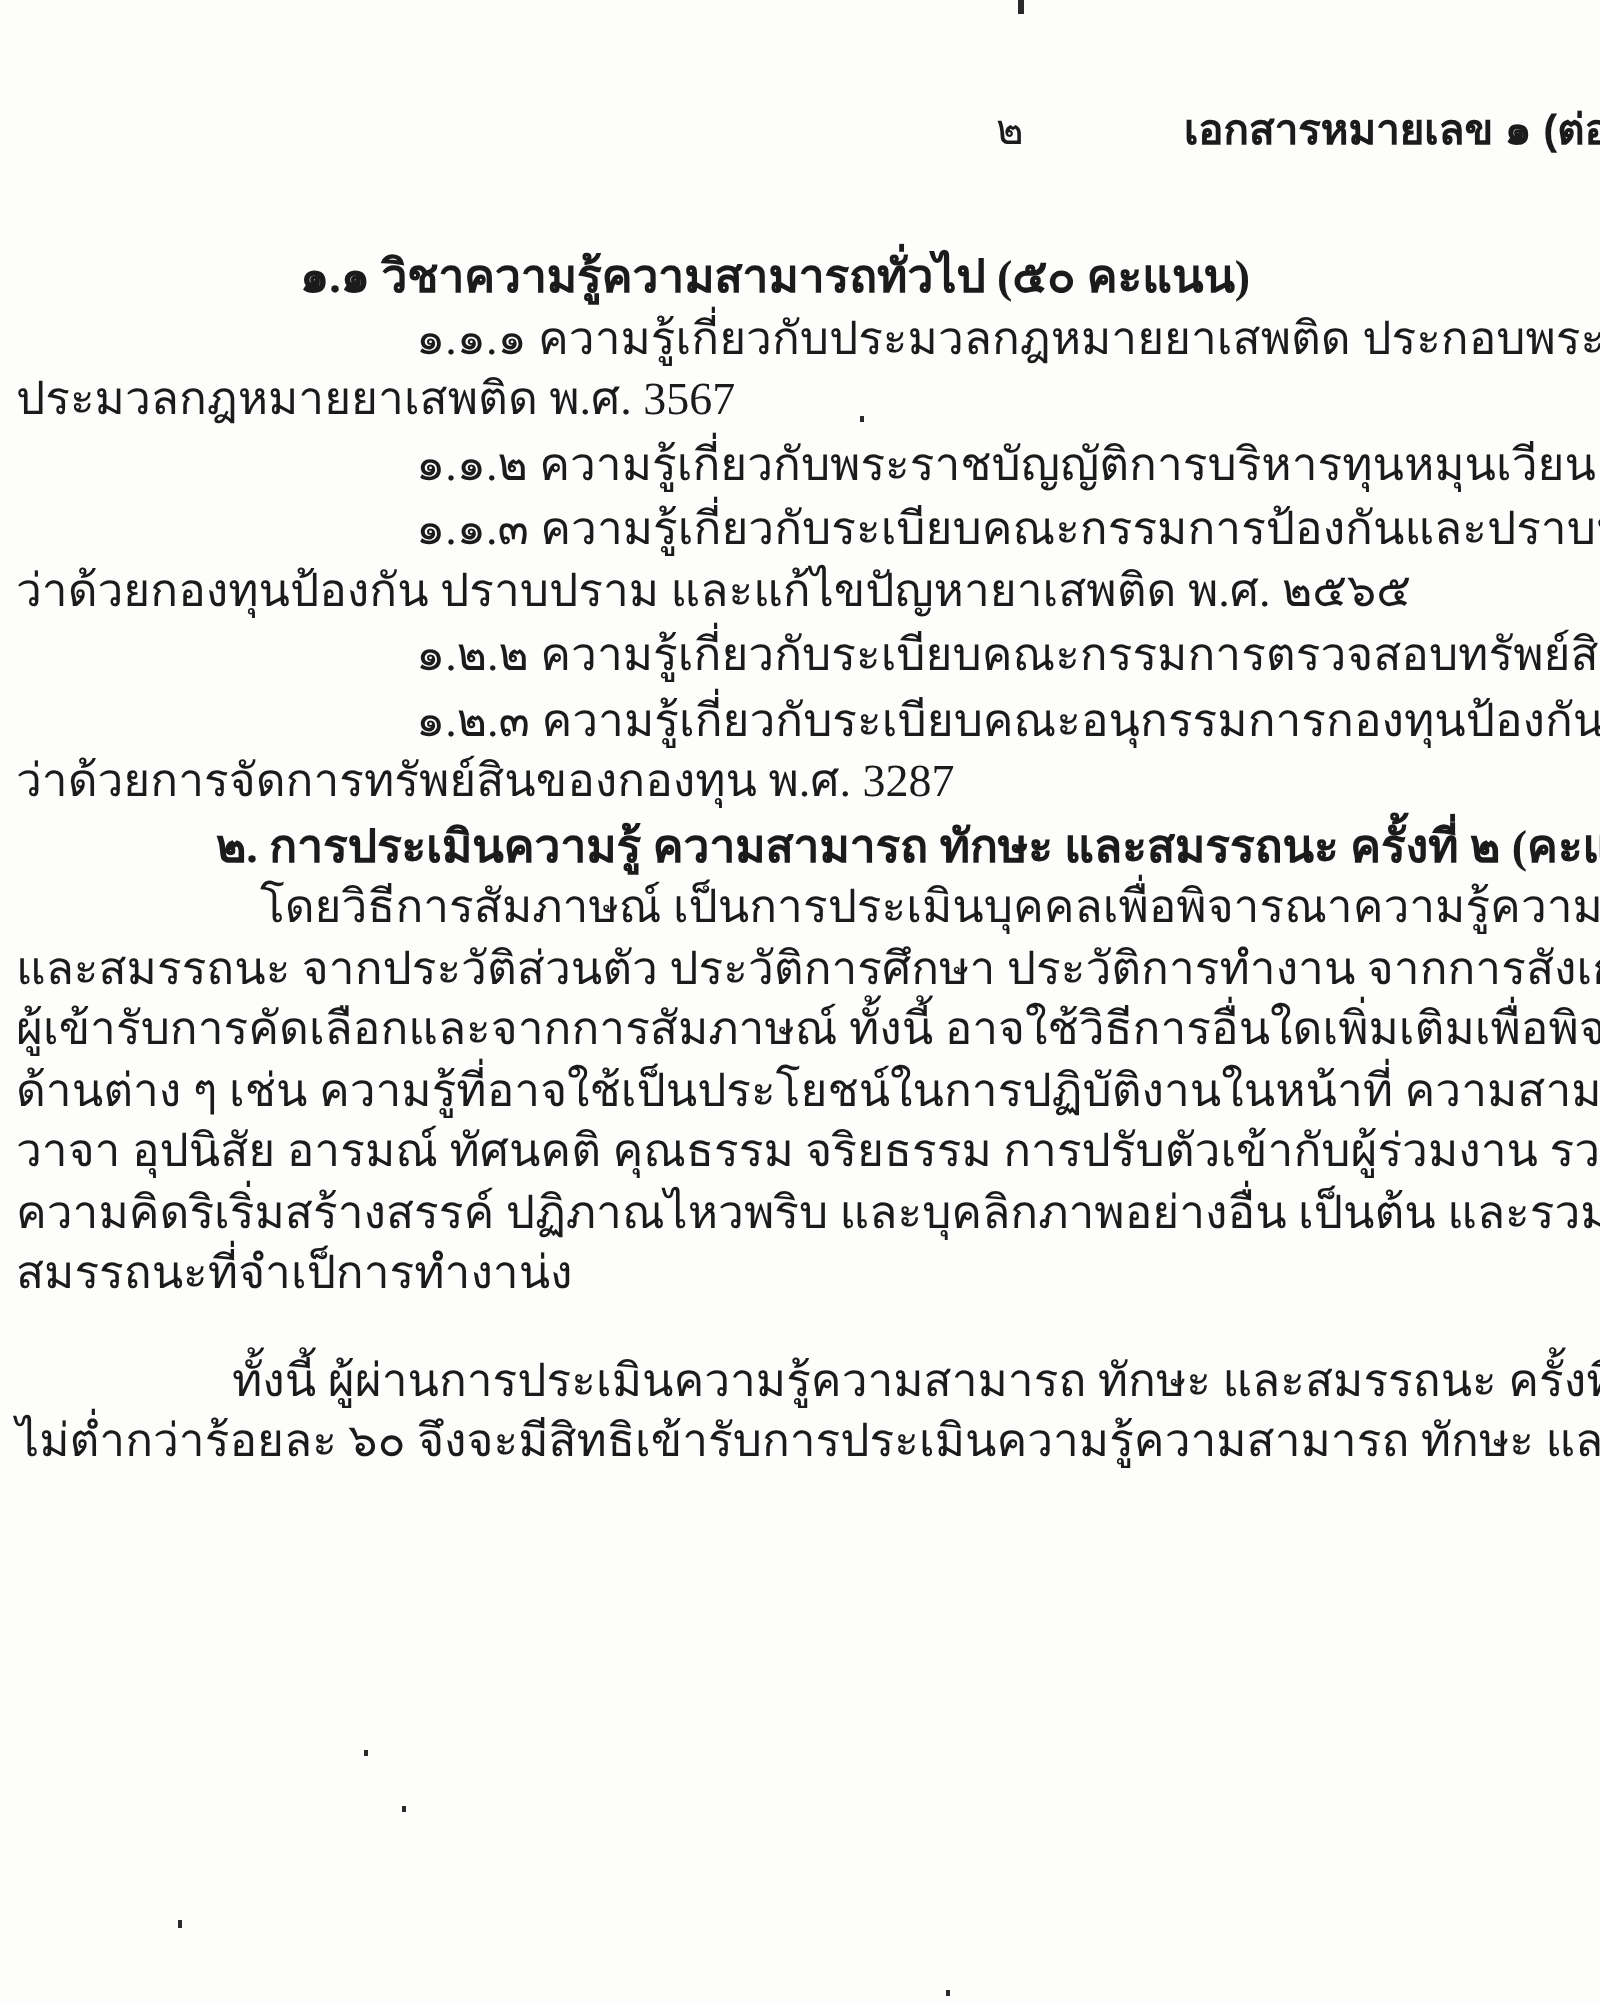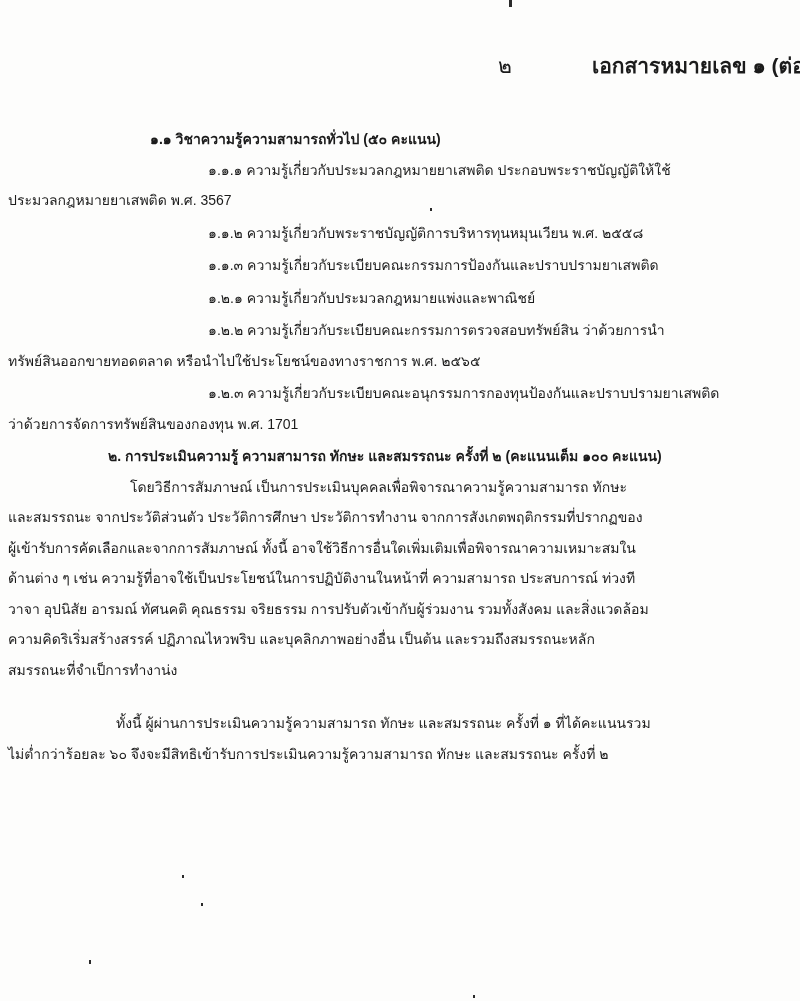--- a/index.html
+++ b/index.html
@@ -35,24 +35,25 @@
     white-space: nowrap;
   }
   
   .doc-body {
     position: absolute;
     top: 124px;
     left: 8px;
     width: 786px;
   }
   .line {
-    font-size: 14px;
+    font-size: 23px;
     line-height: 30.5px;
     height: 30.5px;
     white-space: nowrap;
+    font-family: Liberation Serif, serif;
   }
   .bold { font-weight: bold; }
   .ind-none  { padding-left: 0; }
   .ind-l1    { padding-left: 142px; }  
   .ind-l2    { padding-left: 200px; }  
   .ind-sec   { padding-left: 100px; }  
   .ind-para  { padding-left: 122px; }  
   .ind-para2 { padding-left: 108px; }  
   .gap-sm  { margin-top: 2px; }
   .gap-lg  { margin-top: 23px; }       
@@ -82,25 +83,24 @@
 
   <div class="page-number">๒</div>
   <div class="doc-ref">เอกสารหมายเลข ๑ (ต่อ)</div>
 
   <div class="doc-body">
     <div class="line ind-l1 bold">๑.๑ วิชาความรู้ความสามารถทั่วไป (๕๐ คะแนน)</div>
     <div class="line ind-l2">๑.๑.๑ ความรู้เกี่ยวกับประมวลกฎหมายยาเสพติด ประกอบพระราชบัญญัติให้ใช้</div>
     <div class="line ind-none">ประมวลกฎหมายยาเสพติด พ.ศ. 3567</div>
     <div class="line ind-l2 gap-sm">๑.๑.๒ ความรู้เกี่ยวกับพระราชบัญญัติการบริหารทุนหมุนเวียน พ.ศ. ๒๕๕๘</div>
     <div class="line ind-l2 gap-sm">๑.๑.๓ ความรู้เกี่ยวกับระเบียบคณะกรรมการป้องกันและปราบปรามยาเสพติด</div>
-    <div class="line ind-l2 gap-sm">๑.๒.๑ ความรู้เกี่ยวกับประมวลกฎหมายแพ่งและพาณิชย์</div>
+    <div class="line ind-none">ว่าด้วยกองทุนป้องกัน ปราบปราม และแก้ไขปัญหายาเสพติด พ.ศ. ๒๕๖๕</div>
     <div class="line ind-l2 gap-sm">๑.๒.๒ ความรู้เกี่ยวกับระเบียบคณะกรรมการตรวจสอบทรัพย์สิน ว่าด้วยการนำ</div>
-    <div class="line ind-none">ทรัพย์สินออกขายทอดตลาด หรือนำไปใช้ประโยชน์ของทางราชการ พ.ศ. ๒๕๖๕</div>
     <div class="line ind-l2 gap-sm">๑.๒.๓ ความรู้เกี่ยวกับระเบียบคณะอนุกรรมการกองทุนป้องกันและปราบปรามยาเสพติด</div>
-    <div class="line ind-none">ว่าด้วยการจัดการทรัพย์สินของกองทุน พ.ศ. 1701</div>
+    <div class="line ind-none">ว่าด้วยการจัดการทรัพย์สินของกองทุน พ.ศ. 3287</div>
     <div class="line ind-sec bold gap-sm">๒. การประเมินความรู้ ความสามารถ ทักษะ และสมรรถนะ ครั้งที่ ๒ (คะแนนเต็ม ๑๐๐ คะแนน)</div>
     <div class="line ind-para">โดยวิธีการสัมภาษณ์ เป็นการประเมินบุคคลเพื่อพิจารณาความรู้ความสามารถ ทักษะ</div>
     <div class="line ind-none">และสมรรถนะ จากประวัติส่วนตัว ประวัติการศึกษา ประวัติการทำงาน จากการสังเกตพฤติกรรมที่ปรากฏของ</div>
     <div class="line ind-none">ผู้เข้ารับการคัดเลือกและจากการสัมภาษณ์ ทั้งนี้ อาจใช้วิธีการอื่นใดเพิ่มเติมเพื่อพิจารณาความเหมาะสมใน</div>
     <div class="line ind-none">ด้านต่าง ๆ เช่น ความรู้ที่อาจใช้เป็นประโยชน์ในการปฏิบัติงานในหน้าที่ ความสามารถ ประสบการณ์ ท่วงที</div>
     <div class="line ind-none">วาจา อุปนิสัย อารมณ์ ทัศนคติ คุณธรรม จริยธรรม การปรับตัวเข้ากับผู้ร่วมงาน รวมทั้งสังคม และสิ่งแวดล้อม</div>
     <div class="line ind-none">ความคิดริเริ่มสร้างสรรค์ ปฏิภาณไหวพริบ และบุคลิกภาพอย่างอื่น เป็นต้น และรวมถึงสมรรถนะหลัก</div>
     <div class="line ind-none">สมรรถนะที่จำเป็การทำงาน่ง</div>
     <div class="line ind-para2 gap-lg">ทั้งนี้ ผู้ผ่านการประเมินความรู้ความสามารถ ทักษะ และสมรรถนะ ครั้งที่ ๑ ที่ได้คะแนนรวม</div>
     <div class="line ind-none">ไม่ต่ำกว่าร้อยละ ๖๐ จึงจะมีสิทธิเข้ารับการประเมินความรู้ความสามารถ ทักษะ และสมรรถนะ ครั้งที่ ๒</div>

